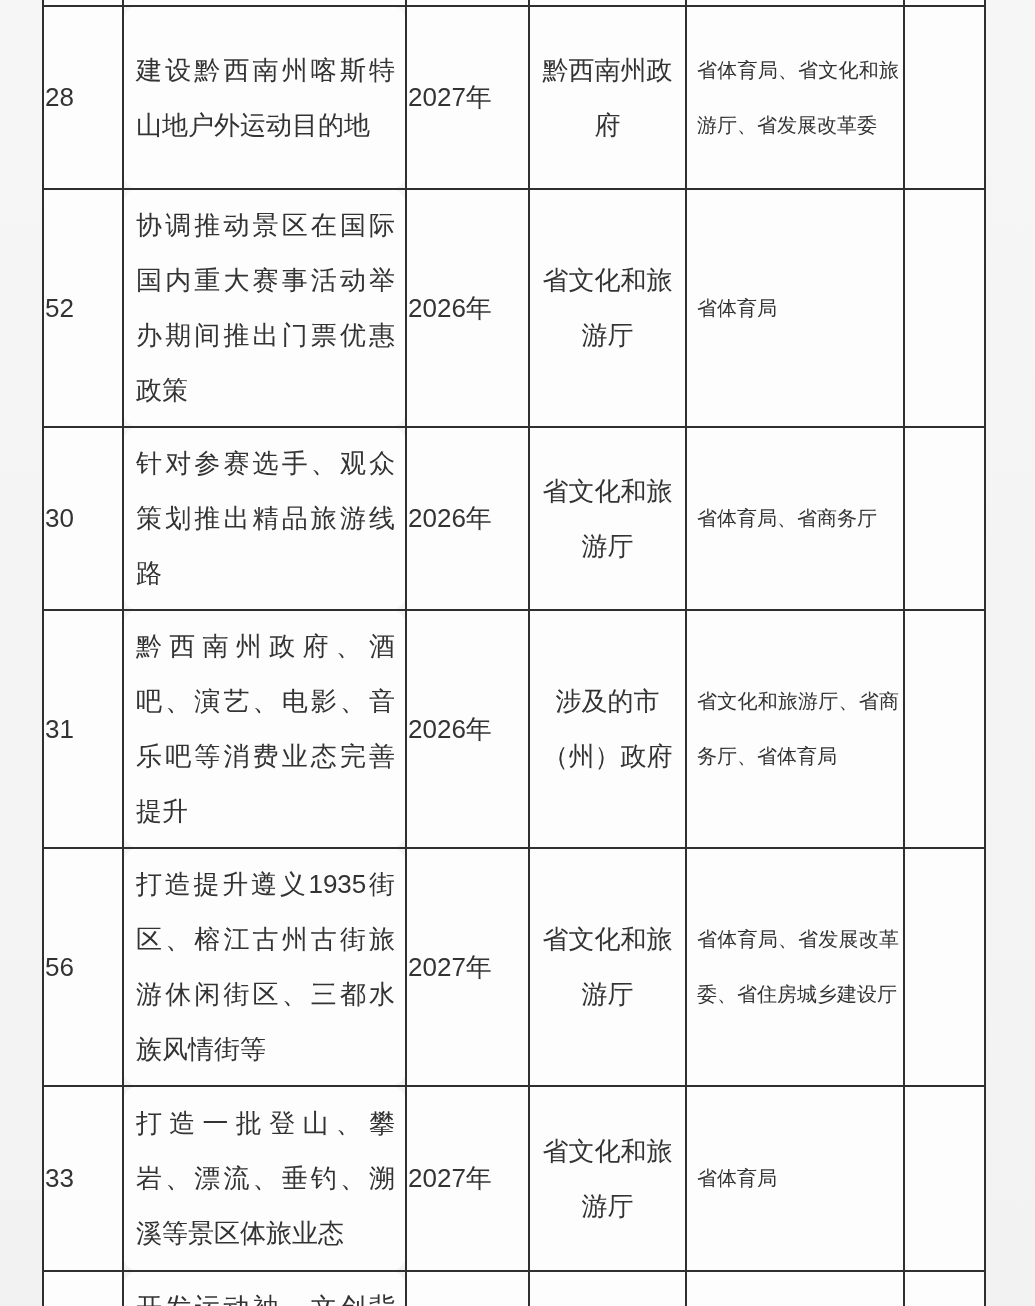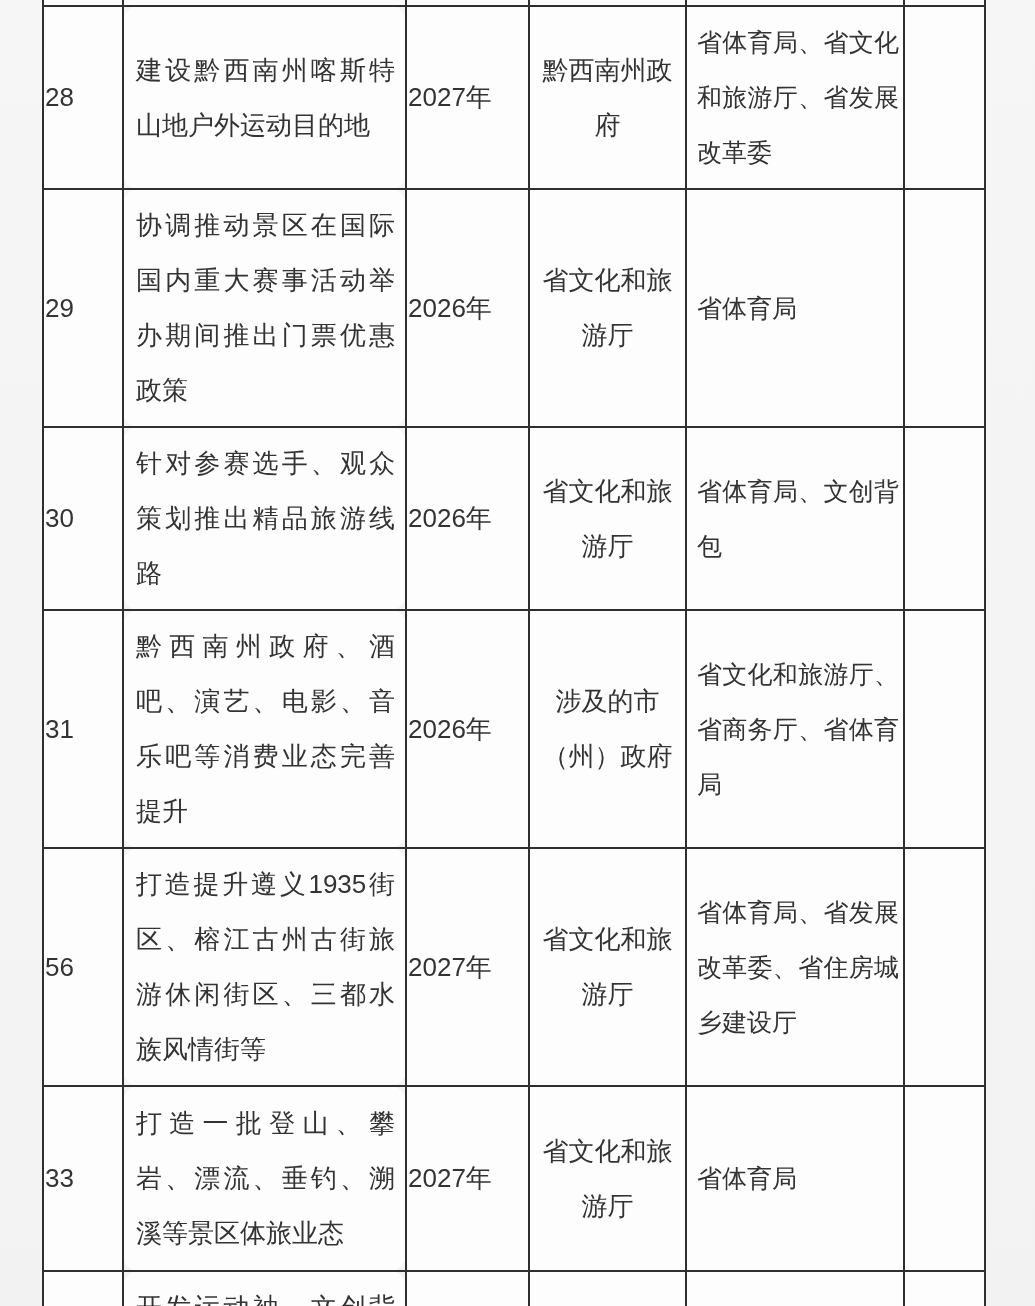--- a/index.html
+++ b/index.html
@@ -67,21 +67,21 @@
   td.c-year {
     text-align: left;
   }
   td.c-lead {
     text-align: center;
     padding: 8px 6px;
   }
   td.c-coop {
     text-align: justify;
     padding: 8px 4px 8px 10px;
-    font-size: 25px;
+    font-size: 20px;
   }
   td.c-empty {
     background: #fdfdfd;
   }
 </style>
 </head>
 <body>
 
 <div class="page">
   <table class="doc-table">
@@ -107,34 +107,34 @@
     <tr class="r28">
       <td class="c-no">28</td>
       <td class="c-task">建设黔西南州喀斯特山地户外运动目的地</td>
       <td class="c-year">2027年</td>
       <td class="c-lead">黔西南州政府</td>
       <td class="c-coop">省体育局、省文化和旅游厅、省发展改革委</td>
       <td class="c-empty"></td>
     </tr>
 
     <tr class="r29">
-      <td class="c-no">29</td>
+      <td class="c-no">52</td>
       <td class="c-task">协调推动景区在国际国内重大赛事活动举办期间推出门票优惠政策</td>
       <td class="c-year">2026年</td>
       <td class="c-lead">省文化和旅游厅</td>
       <td class="c-coop">省体育局</td>
       <td class="c-empty"></td>
     </tr>
 
     <tr class="r30">
       <td class="c-no">30</td>
       <td class="c-task">针对参赛选手、观众策划推出精品旅游线路</td>
       <td class="c-year">2026年</td>
       <td class="c-lead">省文化和旅游厅</td>
-      <td class="c-coop">省体育局、文创背包</td>
+      <td class="c-coop">省体育局、省商务厅</td>
       <td class="c-empty"></td>
     </tr>
 
     <tr class="r31">
       <td class="c-no">31</td>
       <td class="c-task">黔西南州政府、酒吧、演艺、电影、音乐吧等消费业态完善提升</td>
       <td class="c-year">2026年</td>
       <td class="c-lead">涉及的市（州）政府</td>
       <td class="c-coop">省文化和旅游厅、省商务厅、省体育局</td>
       <td class="c-empty"></td>

